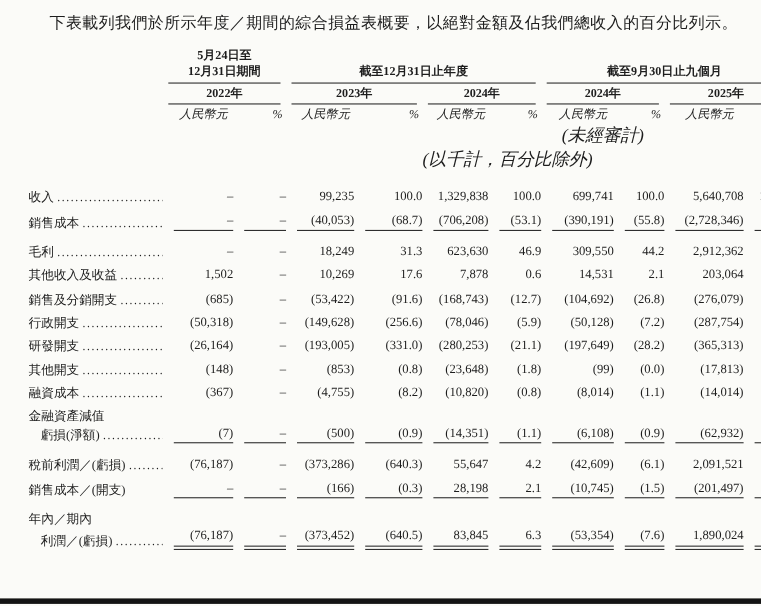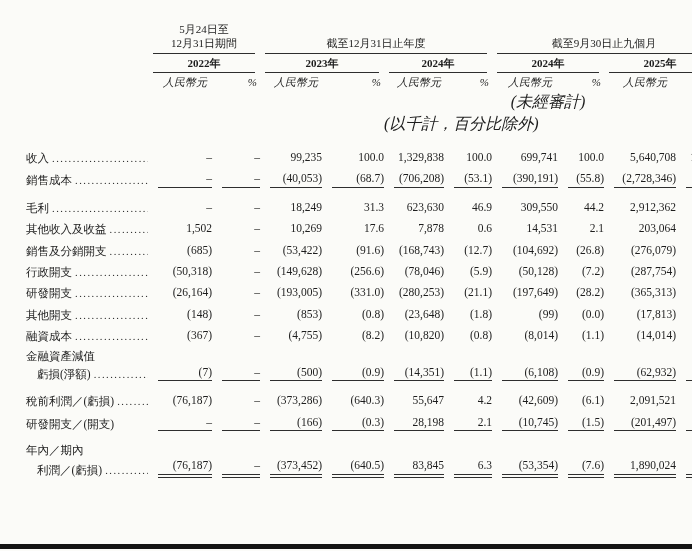--- a/index.html
+++ b/index.html
@@ -23,21 +23,21 @@
     margin:12px 0 0 10px;
     border-collapse:collapse;
     font-size:11.5px;
   }
   th, td { padding:0; font-weight:normal; vertical-align:bottom; line-height:1.25; }
 
   thead th { font-size:11px; }
   .grp, .yr { padding:0 5px; }
   .grp-in {
     border-bottom:1.5px solid #2e2e2e;
-    font-weight:normal; text-align:center;
+    font-weight:bold; text-align:center;
     padding-bottom:2px; line-height:1.3;
   }
   .yr-in {
     border-bottom:1.5px solid #2e2e2e;
     font-weight:bold; text-align:center;
     padding:3px 0 2px 0;
   }
   th.amt { text-align:center;  padding:3px 0 0 10px; font-style:italic; }
   th.pct { text-align:right; padding:3px 3px 0 0;  font-style:italic; }
   th.note {
@@ -69,20 +69,21 @@
 
   .bottom-bar {
     position:absolute; left:0; right:0; bottom:2px;
     height:5px; background:#141414;
   }
 </style>
 </head>
 <body>
 
 <div class="page">
+  <p class="intro">下表載列我們於所示年度／期間的綜合損益表概要，以絕對金額及佔我們總收入的百分比列示。</p>
 
   <table class="fin">
     <colgroup>
       <col style="width:122px">
       <col style="width:64px">
         <col style="width:48px">
       <col style="width:62px">
         <col style="width:62px">
       <col style="width:60px">
         <col style="width:48px">
@@ -570,21 +571,21 @@
           <td class="num">
             <div class="ci">2,091,521</div>
           </td>
           <td class="num">
             <div class="ci">37.1</div>
           </td>
         </tr>
         <tr class="">
           <td class="lbl">
             <span class="lwrap">
-              <span class="ltext">研發開支／(開支)</span>
+              <span class="ltext">銷售成本／(開支)</span>
             </span>
           </td>
           <td class="num">
             <div class="ci u">–</div>
           </td>
           <td class="num">
             <div class="ci u">–</div>
           </td>
           <td class="num">
             <div class="ci u">(166)</div>

